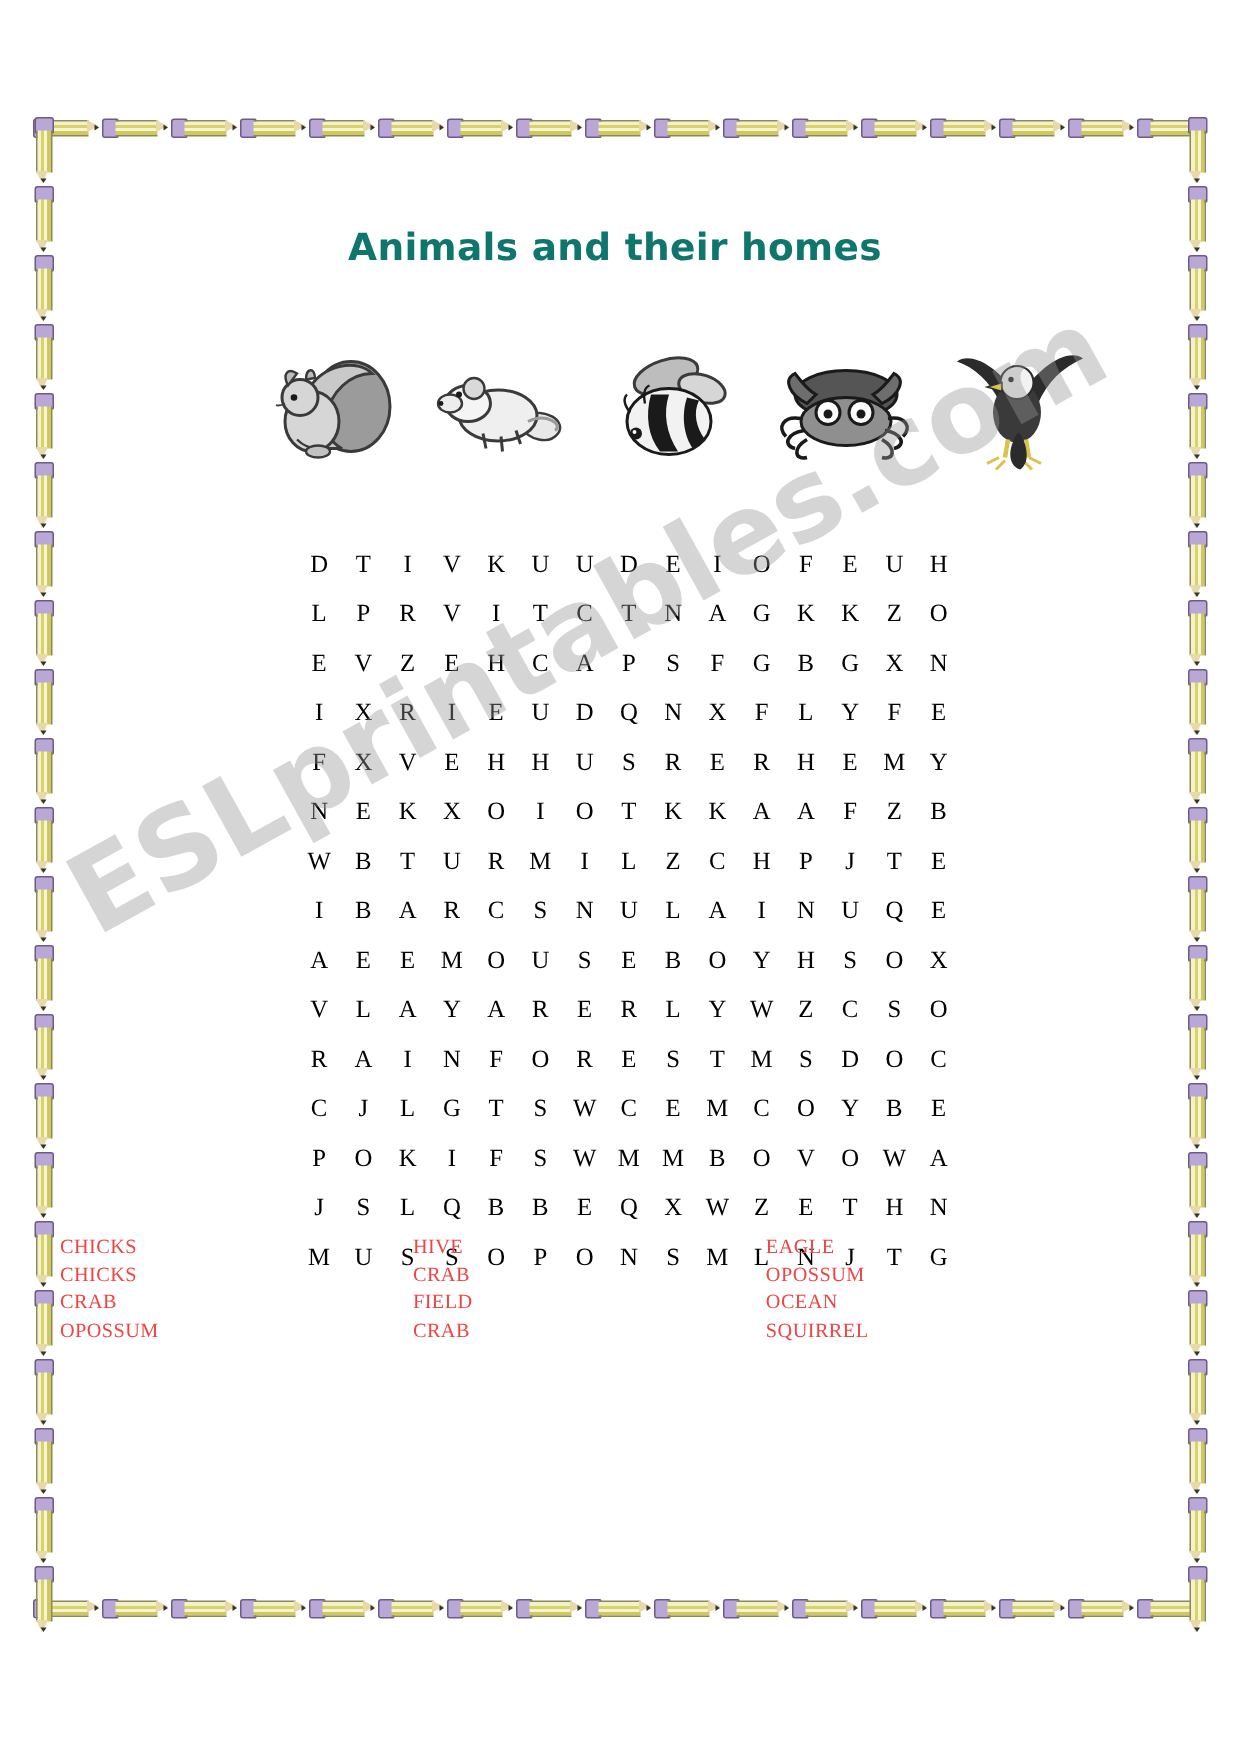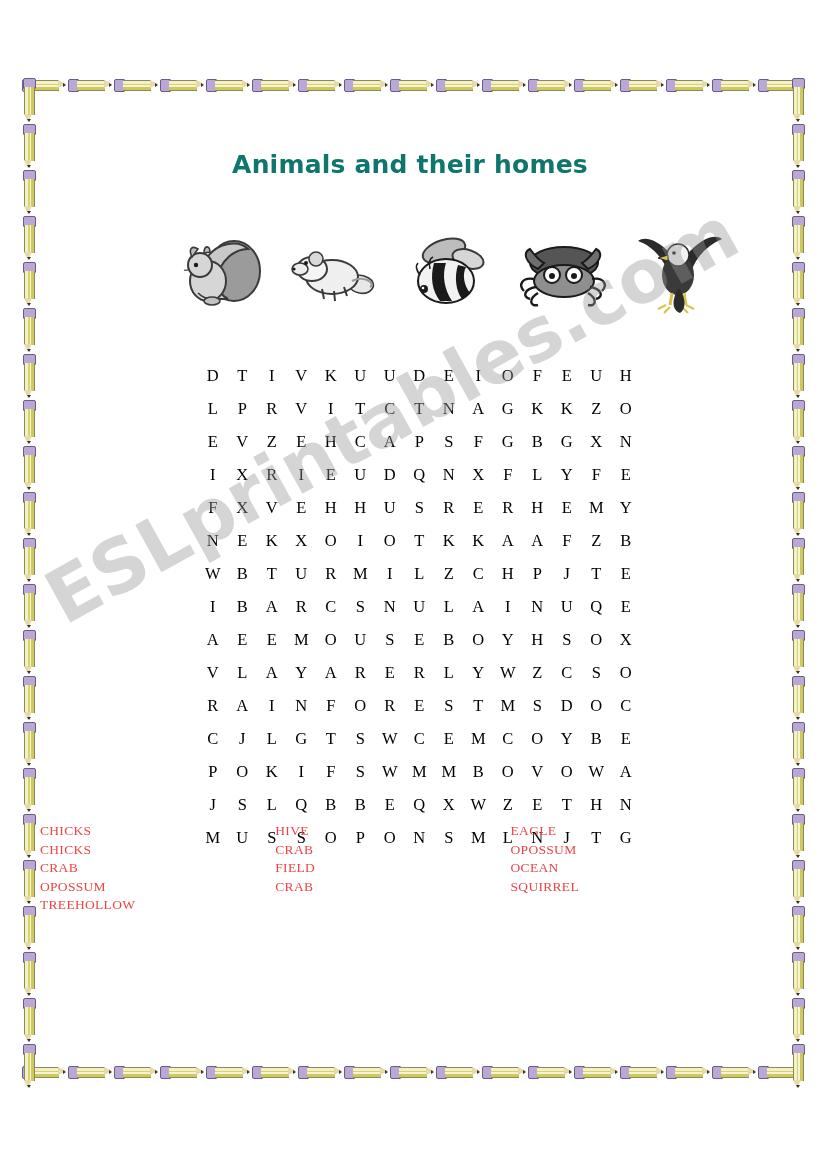--- a/index.html
+++ b/index.html
@@ -996,21 +996,20 @@
       </div>
 
   </div>
 
   <div class="wordlist" id="wordlist">
       <div class="wordcol">
         <div>CHICKS</div>
         <div>CHICKS</div>
         <div>CRAB</div>
         <div>OPOSSUM</div>
-        <div>TREEHOLLOW</div>
       </div>
       <div class="wordcol">
         <div>HIVE</div>
         <div>CRAB</div>
         <div>FIELD</div>
         <div>CRAB</div>
       </div>
       <div class="wordcol">
         <div>EAGLE</div>
         <div>OPOSSUM</div>

